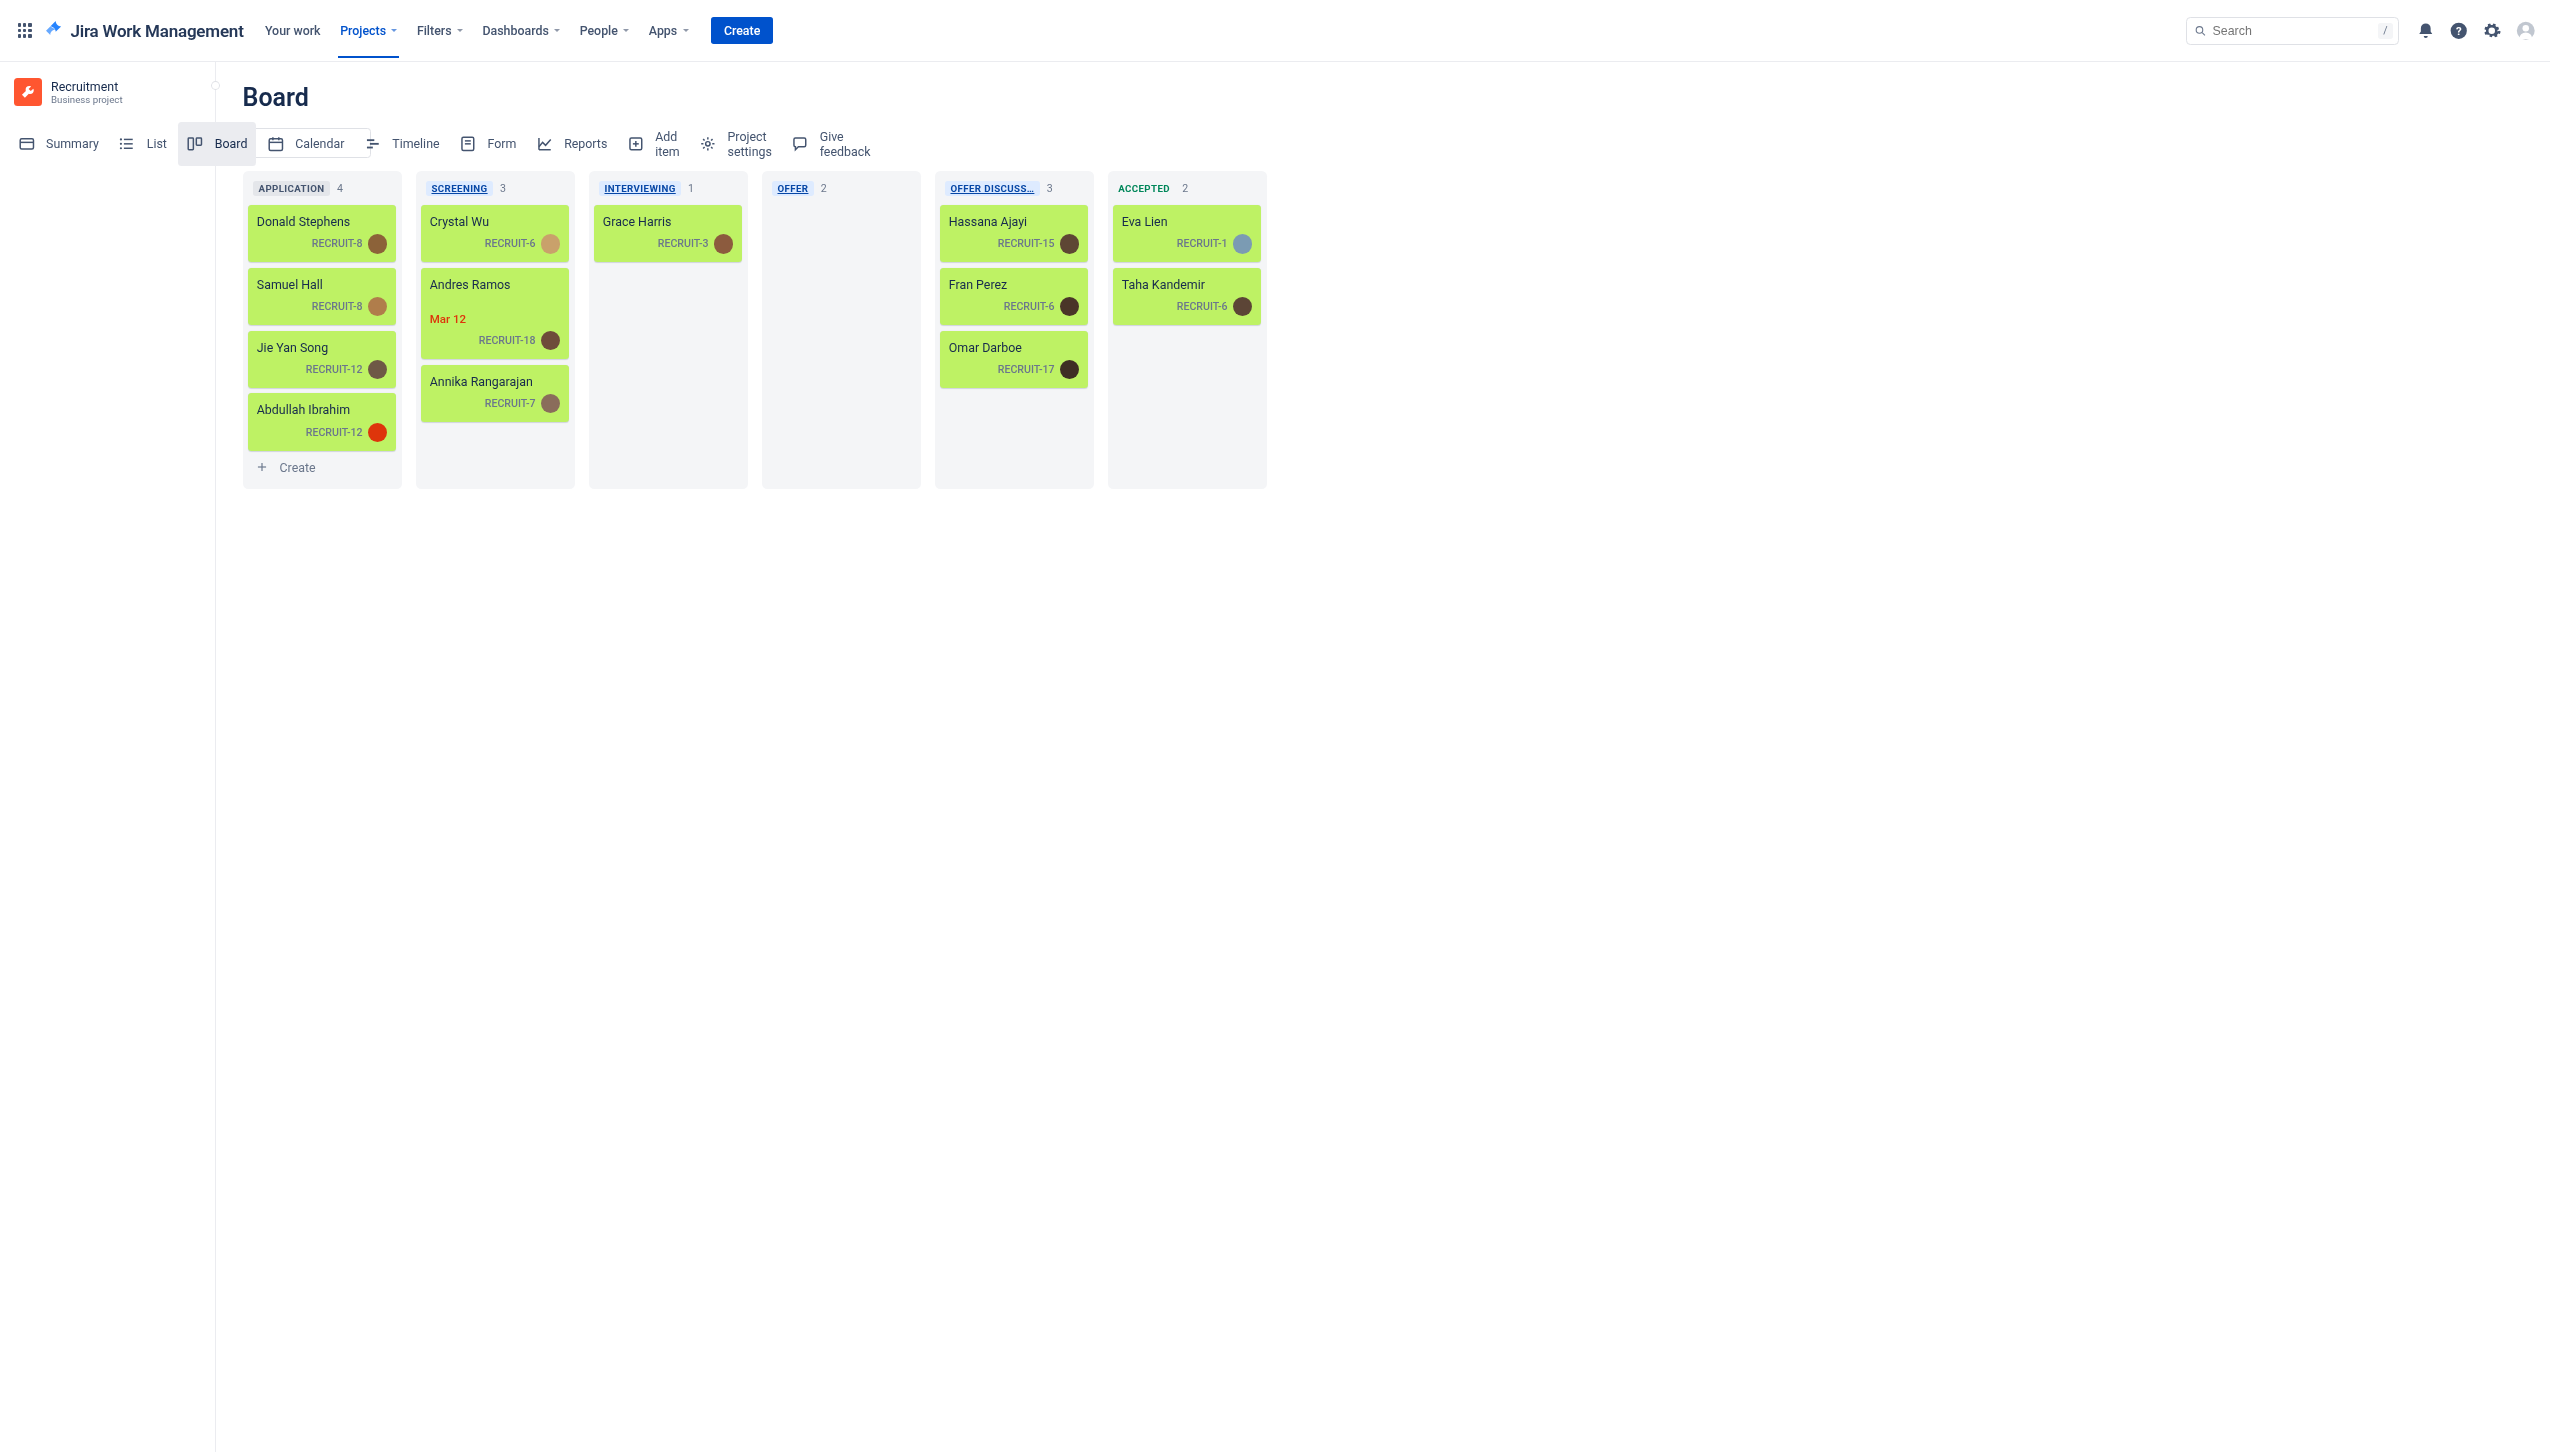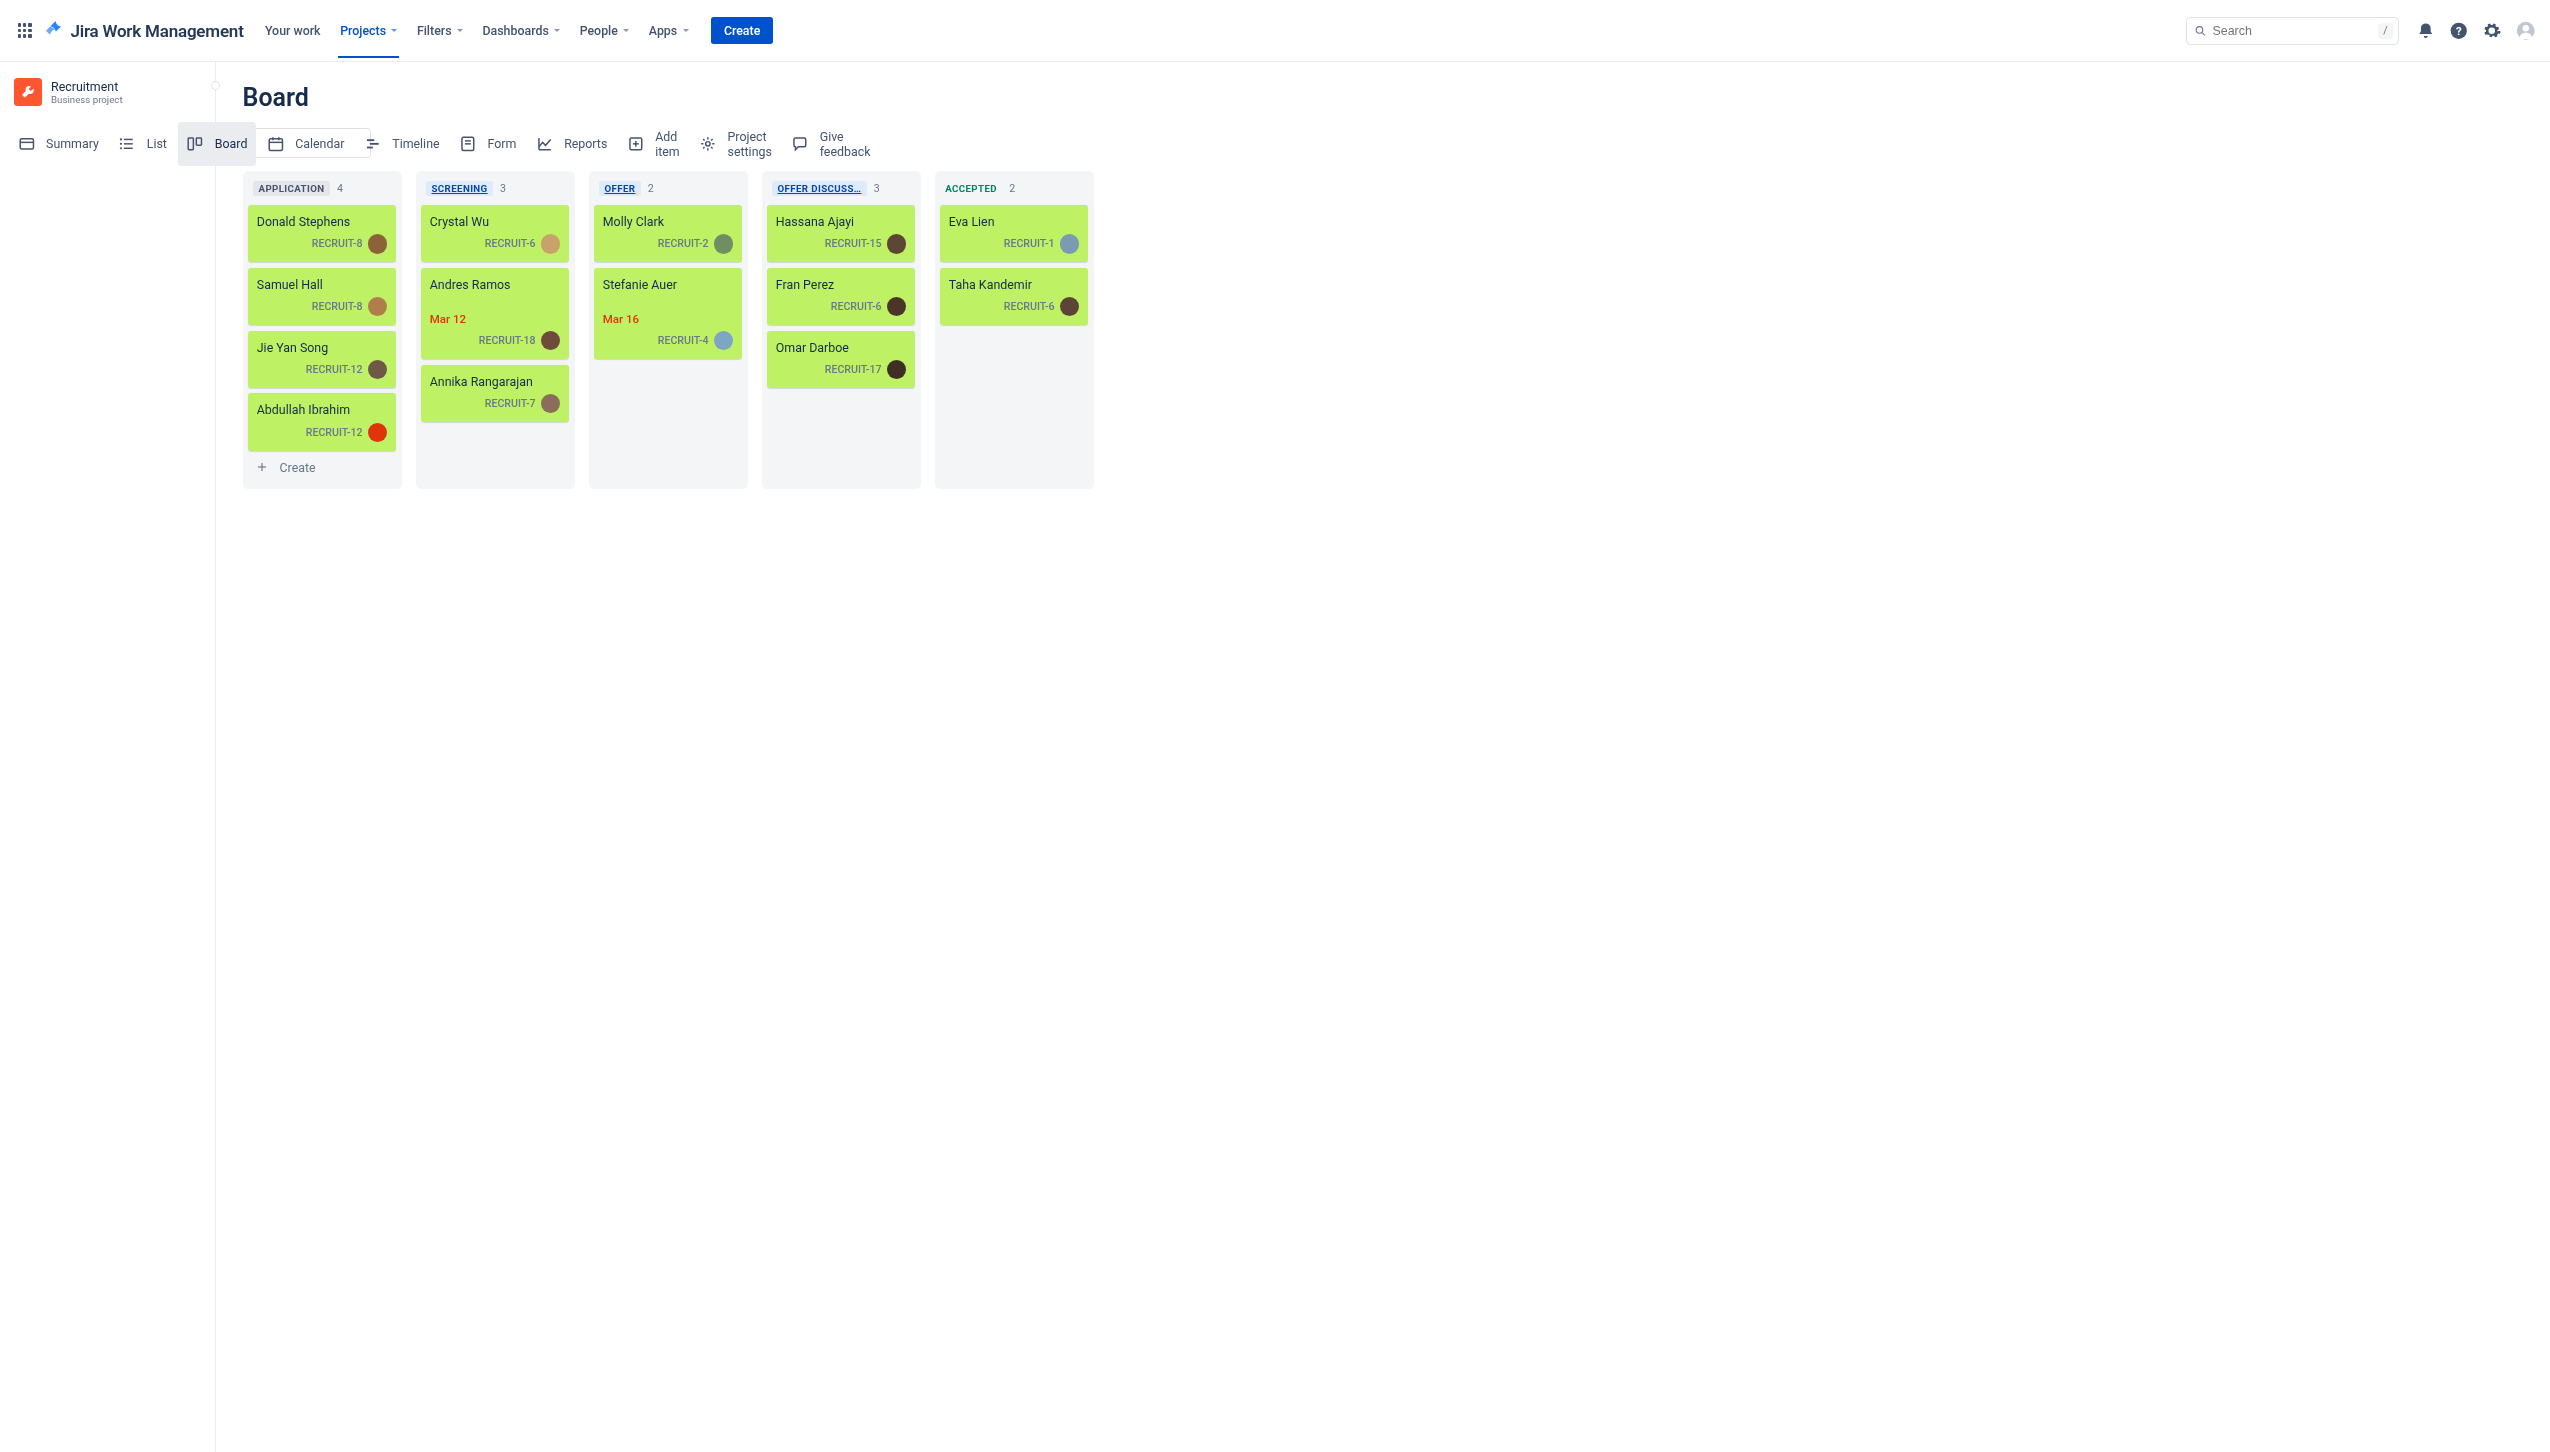--- a/index.html
+++ b/index.html
@@ -395,40 +395,38 @@
               <div class="card-title">Annika Rangarajan</div>
               <div class="card-footer">
                 <span class="card-key">RECRUIT-7</span>
                 <span class="avatar" style="background:#8A6D5B"></span>
               </div>
             </div>
           </div>
         </div>
         <div class="col">
           <div class="col-header">
+            <span class="col-title c-blue">INTERVIEWING</span>
+            <span class="col-count">1</span>
+          </div>
+          <div class="cards">
+            <div class="card">
+              <div class="card-title">Grace Harris</div>
+              <div class="card-footer">
+                <span class="card-key">RECRUIT-3</span>
+                <span class="avatar" style="background:#8C5B3E"></span>
+              </div>
+            </div>
+          </div>
+        </div>
+        <div class="col">
+          <div class="col-header">
             <span class="col-title c-blue">OFFER</span>
             <span class="col-count">2</span>
           </div>
-          <div class="cards">
-            <div class="card">
-              <div class="card-title">Molly Clark</div>
-              <div class="card-footer">
-                <span class="card-key">RECRUIT-2</span>
-                <span class="avatar" style="background:#6F8F62"></span>
-              </div>
-            </div>
-            <div class="card">
-              <div class="card-title">Stefanie Auer</div>
-              <div class="card-date">Mar 16</div>
-              <div class="card-footer">
-                <span class="card-key">RECRUIT-4</span>
-                <span class="avatar" style="background:#7DA6C4"></span>
-              </div>
-            </div>
-          </div>
         </div>
         <div class="col">
           <div class="col-header">
             <span class="col-title c-blue">OFFER DISCUSS…</span>
             <span class="col-count">3</span>
           </div>
           <div class="cards">
             <div class="card">
               <div class="card-title">Hassana Ajayi</div>
               <div class="card-footer">

